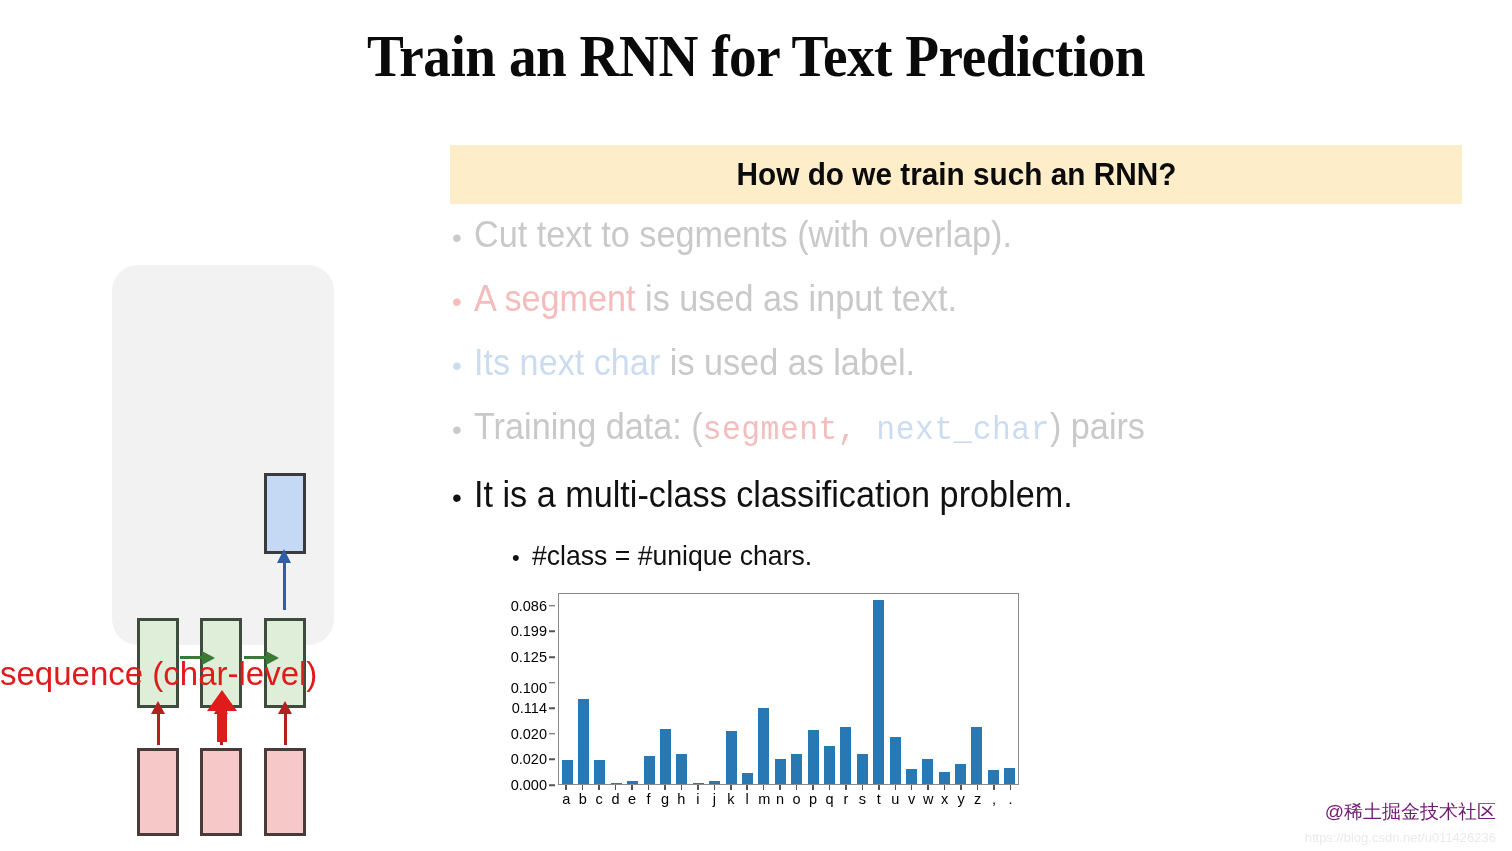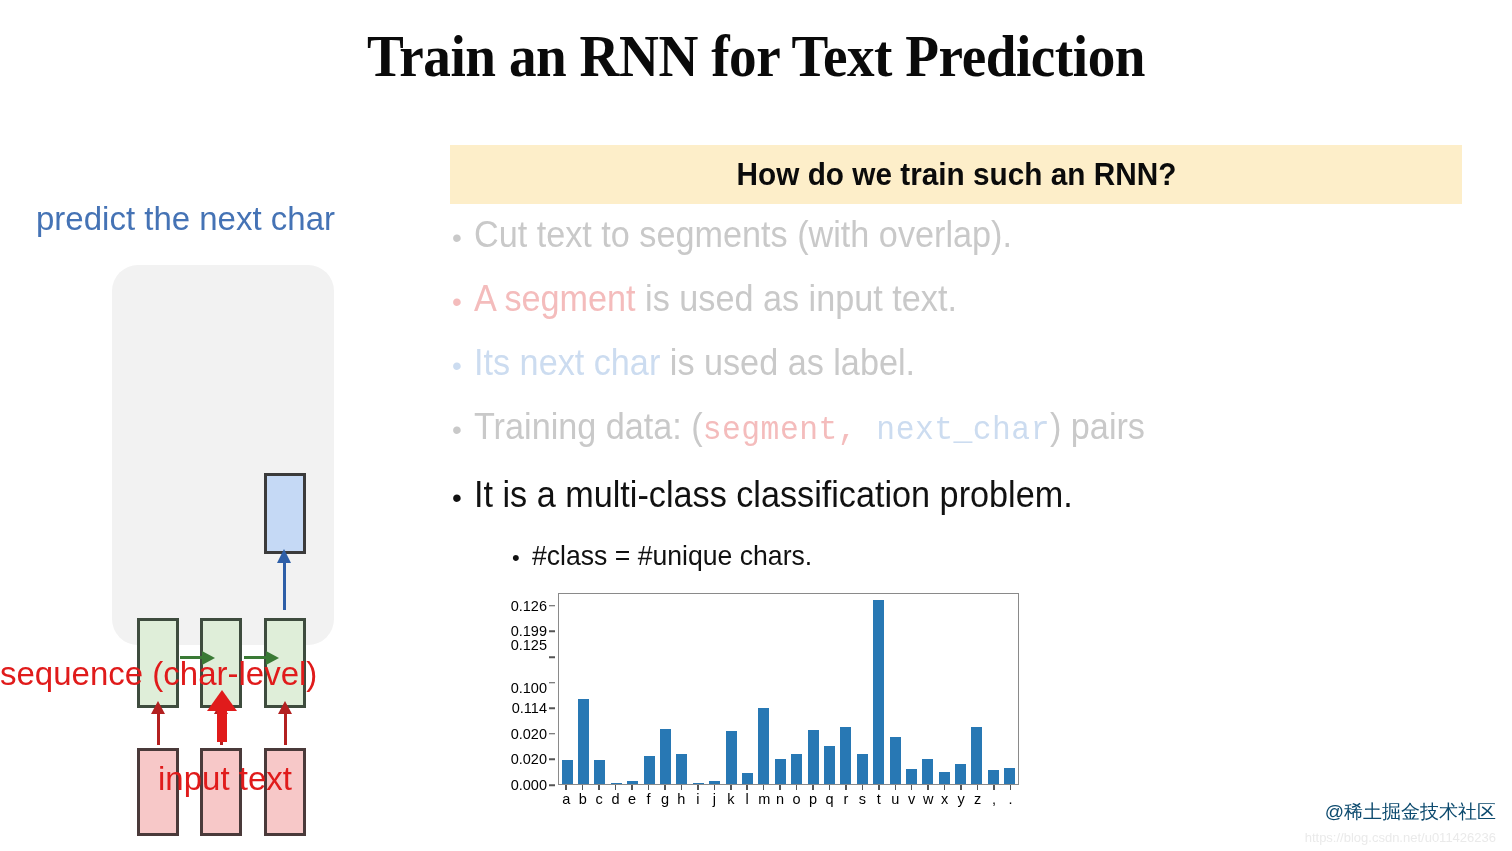--- a/index.html
+++ b/index.html
@@ -141,35 +141,34 @@
   }
   .xlab{font-size:14.5px;color:#000;width:11px;text-align:center;flex:0 0 auto;}
   .xtickrow{position:absolute;left:55px;top:197px;width:461px;
             display:flex;justify-content:space-around;}
   .xtick{width:11px;display:flex;justify-content:center;flex:0 0 auto;}
   .xtick i{display:block;width:1.5px;height:5px;background:#555;}
 
   
   .watermark{
     position:absolute;right:16px;bottom:26px;
-    font-size:19px;color:#0c4a6e;white-space:nowrap;
+    font-size:19px;color:#701a75;white-space:nowrap;
   }
   .watermark-url{
     position:absolute;right:16px;bottom:6px;
     font-size:13px;color:#eaeaea;white-space:nowrap;
   }
 </style>
 </head>
 <body>
 
 <div class="slide-title">Train an RNN for Text Prediction</div>
 
 <div class="left-panel">
 
-  <div class="predict-label">predict the next char</div>
 
   <div class="rnn-box"></div>
 
   <div class="cell cell-out"></div>
   <div class="arrow-up-blue"></div>
 
   <div class="cell cell-green g1"></div>
   <div class="cell cell-green g2"></div>
   <div class="cell cell-green g3"></div>
 
@@ -179,21 +178,20 @@
   <div class="arrow-up-red r1"></div>
   <div class="arrow-up-red r2"></div>
   <div class="arrow-up-red r3"></div>
 
   <div class="cell cell-pink p1"></div>
   <div class="cell cell-pink p2"></div>
   <div class="cell cell-pink p3"></div>
 
   <div class="seq-label">sequence (char-level)</div>
   <div class="big-arrow-red"></div>
-  <div class="input-label">input text</div>
 </div>
 
 <div class="banner">
   <span class="banner-text">How do we train such an RNN?</span>
 </div>
 
 <div class="bullets">
 
   <div class="blt b1">
     <span class="dot faint">•</span>
@@ -231,25 +229,25 @@
       <div class="ytick" style="top: 197px;">0.000</div>
       <div class="ytickmark" style="top: 197px;"></div>
       <div class="ytick" style="top: 171.4px;">0.020</div>
       <div class="ytickmark" style="top: 171.4px;"></div>
       <div class="ytick" style="top: 145.8px;">0.020</div>
       <div class="ytickmark" style="top: 145.8px;"></div>
       <div class="ytick" style="top: 120.2px;">0.114</div>
       <div class="ytickmark" style="top: 120.2px;"></div>
       <div class="ytick" style="top: 100px;">0.100</div>
       <div class="ytickmark" style="top: 94.6px;"></div>
-      <div class="ytick" style="top: 57px;">0.125</div>
+      <div class="ytick" style="top: 69px;">0.125</div>
       <div class="ytickmark" style="top: 69px;"></div>
       <div class="ytick" style="top: 43.4px;">0.199</div>
       <div class="ytickmark" style="top: 43.4px;"></div>
-      <div class="ytick" style="top: 17.8px;">0.126</div>
+      <div class="ytick" style="top: 17.8px;">0.086</div>
       <div class="ytickmark" style="top: 17.8px;"></div>
     </div>
   <div class="plot">
     <div class="bars">
         <div class="bar" title="a: 0.023" style="height: 23.552px;"></div>
         <div class="bar" title="b: 0.083" style="height: 84.992px;"></div>
         <div class="bar" title="c: 0.023" style="height: 23.552px;"></div>
         <div class="bar" title="d: 0.001" style="height: 1.024px;"></div>
         <div class="bar" title="e: 0.003" style="height: 3.072px;"></div>
         <div class="bar" title="f: 0.027" style="height: 27.648px;"></div>

